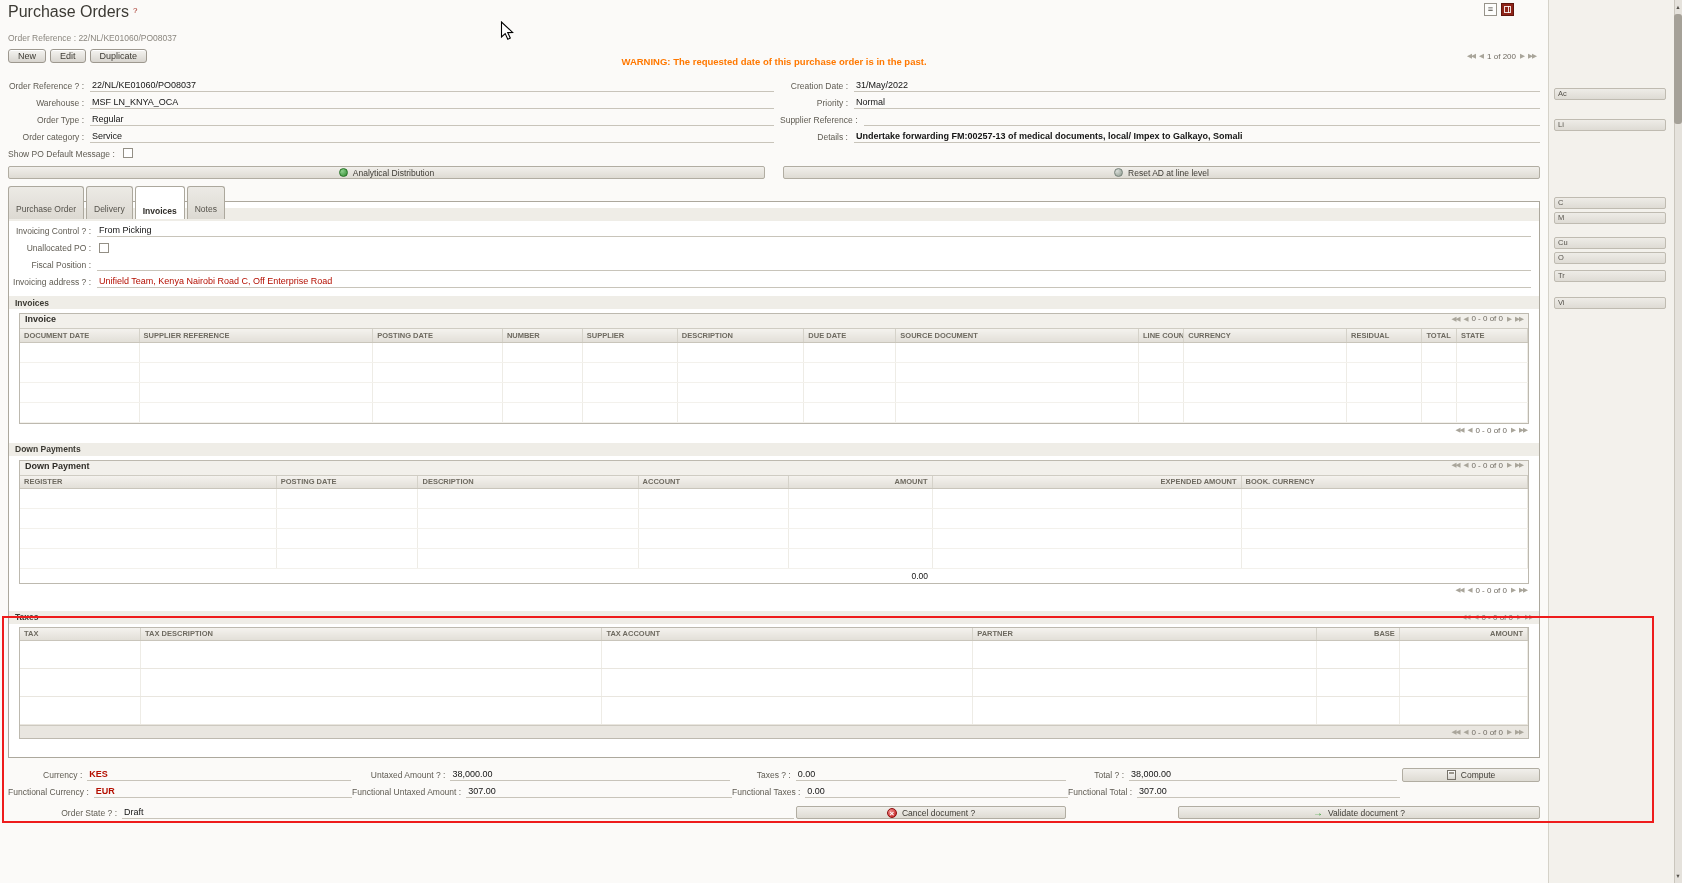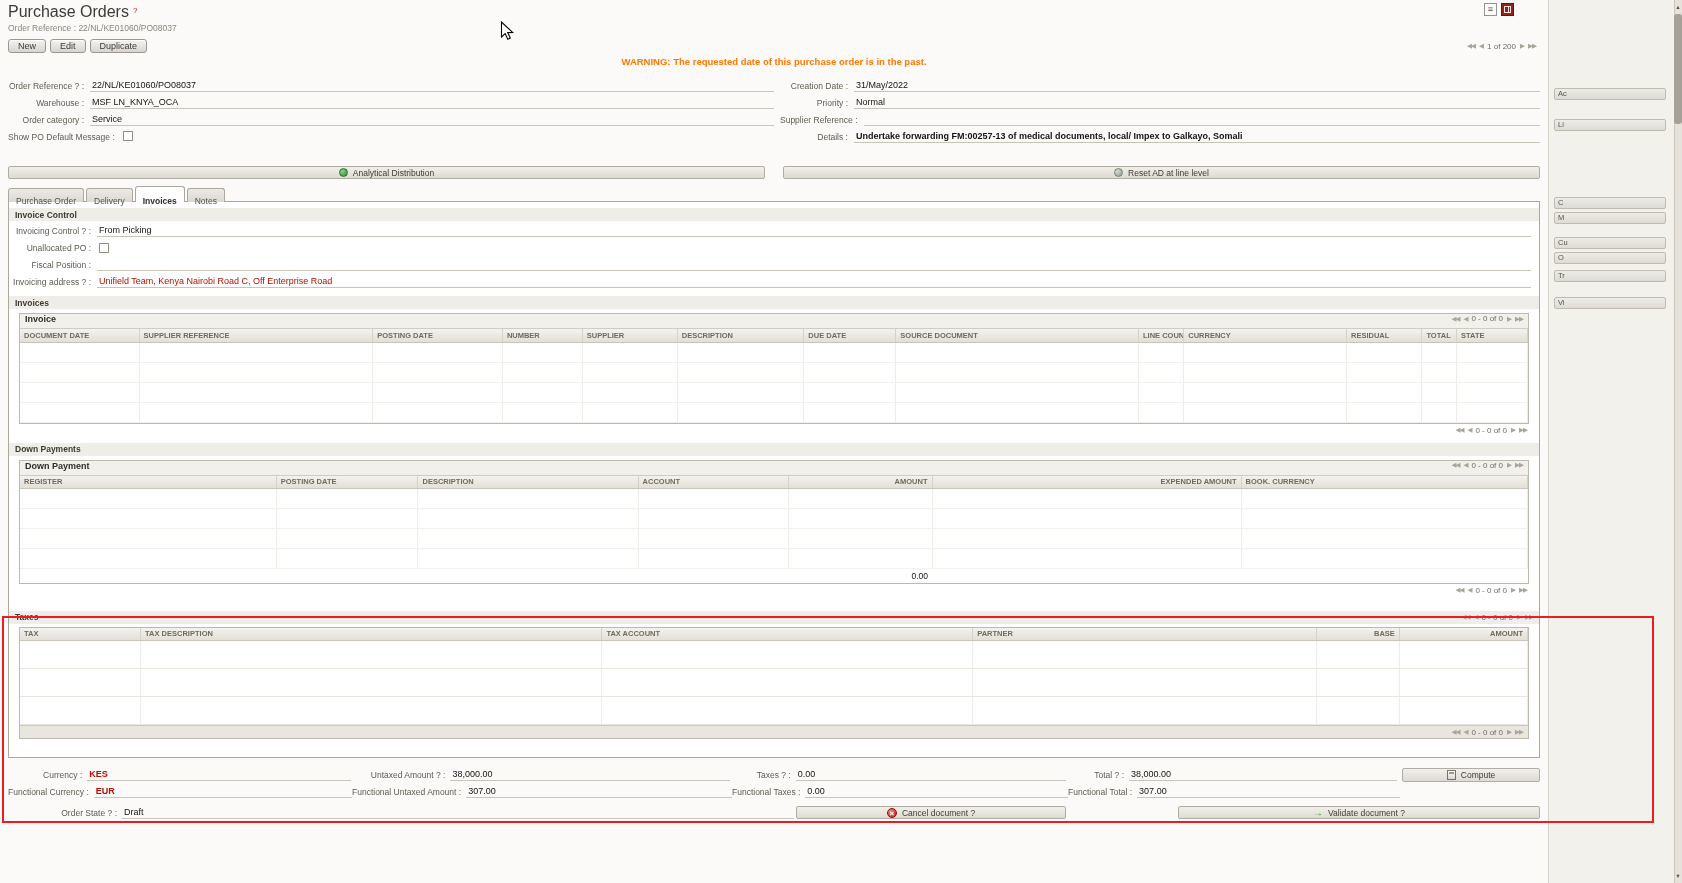--- a/index.html
+++ b/index.html
@@ -5,21 +5,21 @@
   * { box-sizing: border-box; margin: 0; padding: 0; }
   html,body { background:#e9e7e1; }
   body { font-family:"Liberation Sans", sans-serif; }
   .screen { position:relative; width:1682px; height:883px; background:#f1efe9; overflow:hidden; font-size:9px; color:#33312c; }
   .main { position:absolute; left:0; top:0; width:1548px; height:883px; background:#fbfaf8; }
 
   
   .hdr { position:absolute; top:0; left:0; width:1548px; height:56px; padding:3px 8px 0; }
   .title { font-size:16px; color:#3c3a34; }
   .help-sup { font-size:8px; color:#9a1b10; margin-left:4px; cursor:pointer; }
-  .subtitle { font-size:8.5px; color:#8a867e; margin-top:2px; }
+  .subtitle { font-size:8.5px; color:#8a867e; margin-top:12px; }
   .toolbar { display:flex; align-items:center; margin-top:6px; }
   .sysbtn { font-family:inherit; font-size:9px; color:#3e3b34; background:linear-gradient(#f5f4f1,#d8d5cf); border:1px solid #9d988f; border-radius:3px; padding:1px 9px; margin-right:4px; cursor:pointer; box-shadow:inset 0 1px 0 #fff; }
   .top-pager { margin-left:auto; margin-right:4px; }
   .viewicons { position:absolute; top:3px; right:34px; display:flex; gap:4px; }
   .listicon { width:13px; height:13px; background:#fdfdfc; border:1px solid #97938a; color:#4a473f; font-size:9px; line-height:11px; text-align:center; cursor:pointer; }
   .formicon { width:13px; height:13px; background:#8e2318; border:1px solid #5f150d; position:relative; cursor:pointer; }
   .formicon::before { content:""; position:absolute; inset:2px; border:1px solid rgba(255,255,255,.85); }
   .formicon::after { content:""; position:absolute; left:50%; top:2px; bottom:2px; width:1px; background:rgba(255,255,255,.85); }
 
   .warning { position:absolute; top:56px; left:0; width:1548px; text-align:center; color:#ff7800; font-weight:bold; font-size:9.5px; }
@@ -39,21 +39,21 @@
 
   
   .adrow { position:absolute; top:166px; left:0; width:1548px; display:flex; gap:18px; padding:0 8px; }
   .widebtn { flex:1; display:flex; align-items:center; justify-content:center; gap:5px; height:13px; font-family:inherit; font-size:8.5px; color:#3e3b34; background:linear-gradient(#f1efeb,#dedbd3); border:1px solid #b1ada2; border-radius:2px; cursor:pointer; }
   .dot { display:inline-block; width:9px; height:9px; border-radius:50%; }
   .dot.green { background:radial-gradient(circle at 30% 30%, #8fd18f, #2e8b2e); border:1px solid #267326; }
   .dot.gray { background:radial-gradient(circle at 30% 30%, #d9ddd9, #8d9a8d); border:1px solid #77827a; }
 
   
   .tabs { position:absolute; top:186px; left:8px; display:flex; align-items:flex-end; z-index:3; }
-  .tab { height:14px; line-height:13px; padding:6px 7px; font-size:8.5px; background:linear-gradient(#eceae5,#dcd9d2); border:1px solid #aca89d; border-bottom:none; border-radius:3px 3px 0 0; margin-right:2px; color:#55524b; cursor:pointer; }
+  .tab { height:14px; line-height:13px; padding:16px 7px; font-size:8.5px; background:linear-gradient(#eceae5,#dcd9d2); border:1px solid #aca89d; border-bottom:none; border-radius:3px 3px 0 0; margin-right:2px; color:#55524b; cursor:pointer; }
   .tab.active { height:16px; line-height:16px; background:#fff; font-weight:bold; color:#2f2d28; }
 
   
   .panel { position:absolute; top:201px; left:8px; width:1532px; height:557px; background:#fff; border:1px solid #aca89d; z-index:1; }
   .sep { height:13px; background:#efede7; display:flex; align-items:center; padding:0 6px; font-weight:bold; font-size:8.5px; color:#3c3a33; margin-top:6px; }
   .sep .pager { margin-left:auto; font-weight:normal; }
   .icfields { padding:2px 8px 0 0; }
   .icfields .flabel { min-width:88px; }
 
   .tbl { margin:4px 10px 0; border:1px solid #bdb9af; background:#fff; }
@@ -142,20 +142,24 @@
       <div class="fcol left">
         <div class="frow">
           <span class="flabel">Order Reference ? :</span>
           <span class="fvalue">22/NL/KE01060/PO08037</span>
         </div>
         <div class="frow">
           <span class="flabel">Warehouse :</span>
           <span class="fvalue">MSF LN_KNYA_OCA</span>
         </div>
         <div class="frow">
+          <span class="flabel">Order Type :</span>
+          <span class="fvalue">Regular</span>
+        </div>
+        <div class="frow">
           <span class="flabel">Order category :</span>
           <span class="fvalue">Service</span>
         </div>
         <div class="frow">
           <span class="flabel">Show PO Default Message :</span>
           <span class="fvalue nob"><span class="cb"></span></span>
         </div>
       </div>
       <div class="fcol right">
         <div class="frow">

